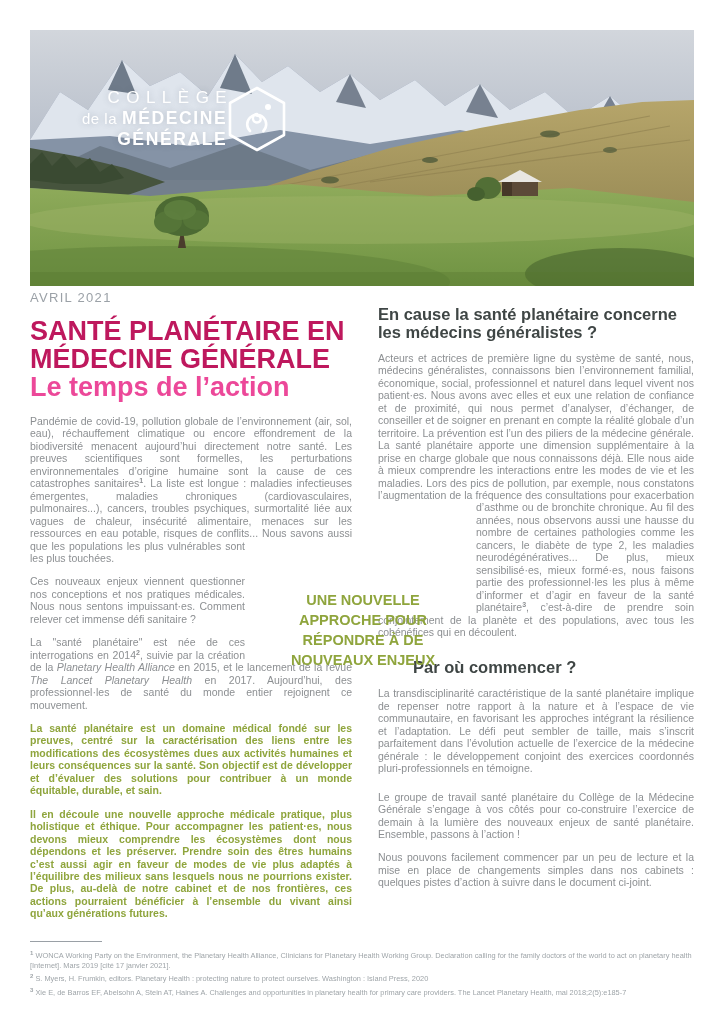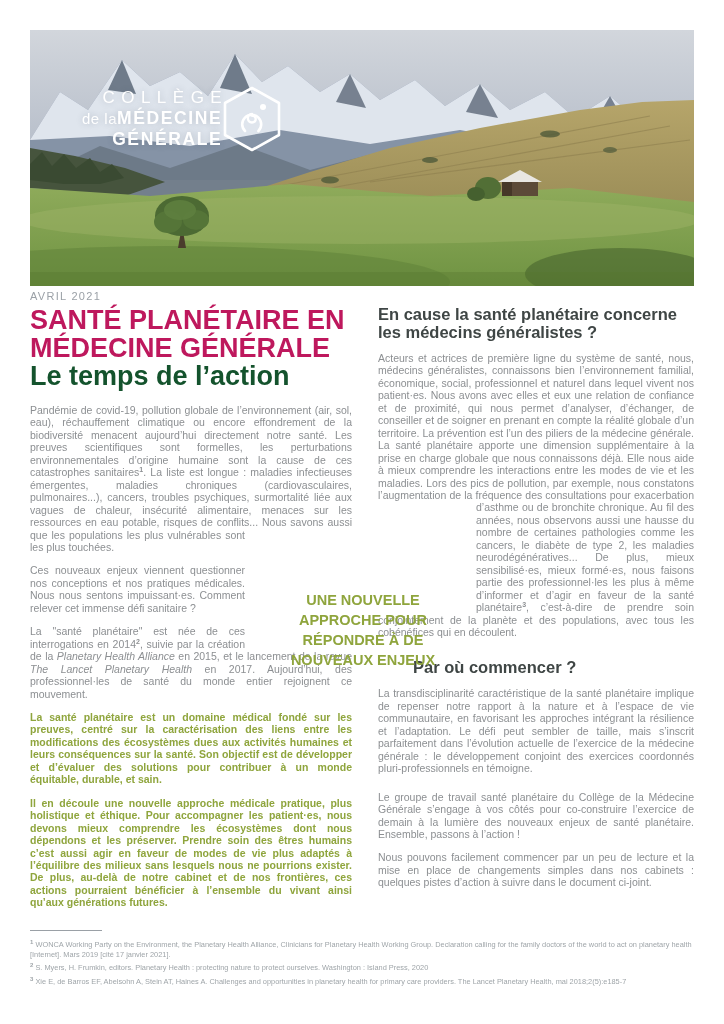--- a/index.html
+++ b/index.html
@@ -5,33 +5,33 @@
   html,body { margin:0; padding:0; background:#ffffff; }
   .page { position:relative; width:724px; height:1024px; background:#fff; overflow:hidden;
           font-family:"Liberation Sans", sans-serif; }
 
   
   .hero { position:absolute; left:30px; top:30px; width:664px; height:256px; }
   .hero svg.scene { display:block; width:100%; height:100%; }
   .logo { position:absolute; left:52px; top:56px; display:flex; align-items:center; gap:0; color:#fff; }
   .logo-text { text-align:right; line-height:1.18; text-shadow:0 0 6px rgba(60,70,90,.25); }
   .logo-l1 { font-size:17px; font-weight:400; letter-spacing:6.5px; margin-right:-6px; }
-  .logo-l2-light { font-size:15px; font-weight:300; letter-spacing:.5px; }
+  .logo-l2-light { font-size:15px; font-weight:300; letter-spacing:.5px; margin-right:5px; }
   .logo-bold { font-size:17.5px; font-weight:700; letter-spacing:1.6px; }
 
   
   .content { position:absolute; left:30px; top:288px; width:664px; }
   .columns { display:flex; gap:26px; }
   .col-left  { width:322px; }
   .col-right { width:316px; }
 
-  .dateline { font-size:11px; letter-spacing:1.3px; color:#9ba1a7; margin:2px 0 4px; }
+  .dateline { font-size:13px; letter-spacing:1.3px; color:#9ba1a7; margin:2px 0 12px; }
   .title { margin:0 0 13px; }
   .title .g { display:block; font-weight:700; font-size:27px; line-height:28px; color:#be185d; }
-  .title .d { display:block; font-weight:700; font-size:27px; line-height:29px; color:#14532d; }
+  .title .d { display:block; font-weight:700; font-size:27px; line-height:29px; color:#ec4899; }
 
   p.body { margin:0 0 11px; font-size:10.5px; line-height:12.45px; color:#8C8F92; text-align:justify; }
   p.green { color:#8FA53D; font-weight:700; margin-top:2px; }
   sup.fnref { font-size:7px; font-weight:700; vertical-align:super; line-height:0; }
   i.pub { font-style:italic; }
 
   .cut-r { float:right; width:99px; height:118px; margin-left:8px; }
   .cut-l { float:left;  width:90px; height:112px; margin-right:8px; }
 
   h2.rhead { margin:17px 0 11px; font-size:16.5px; line-height:18px; font-weight:700; color:#3F4645; }

